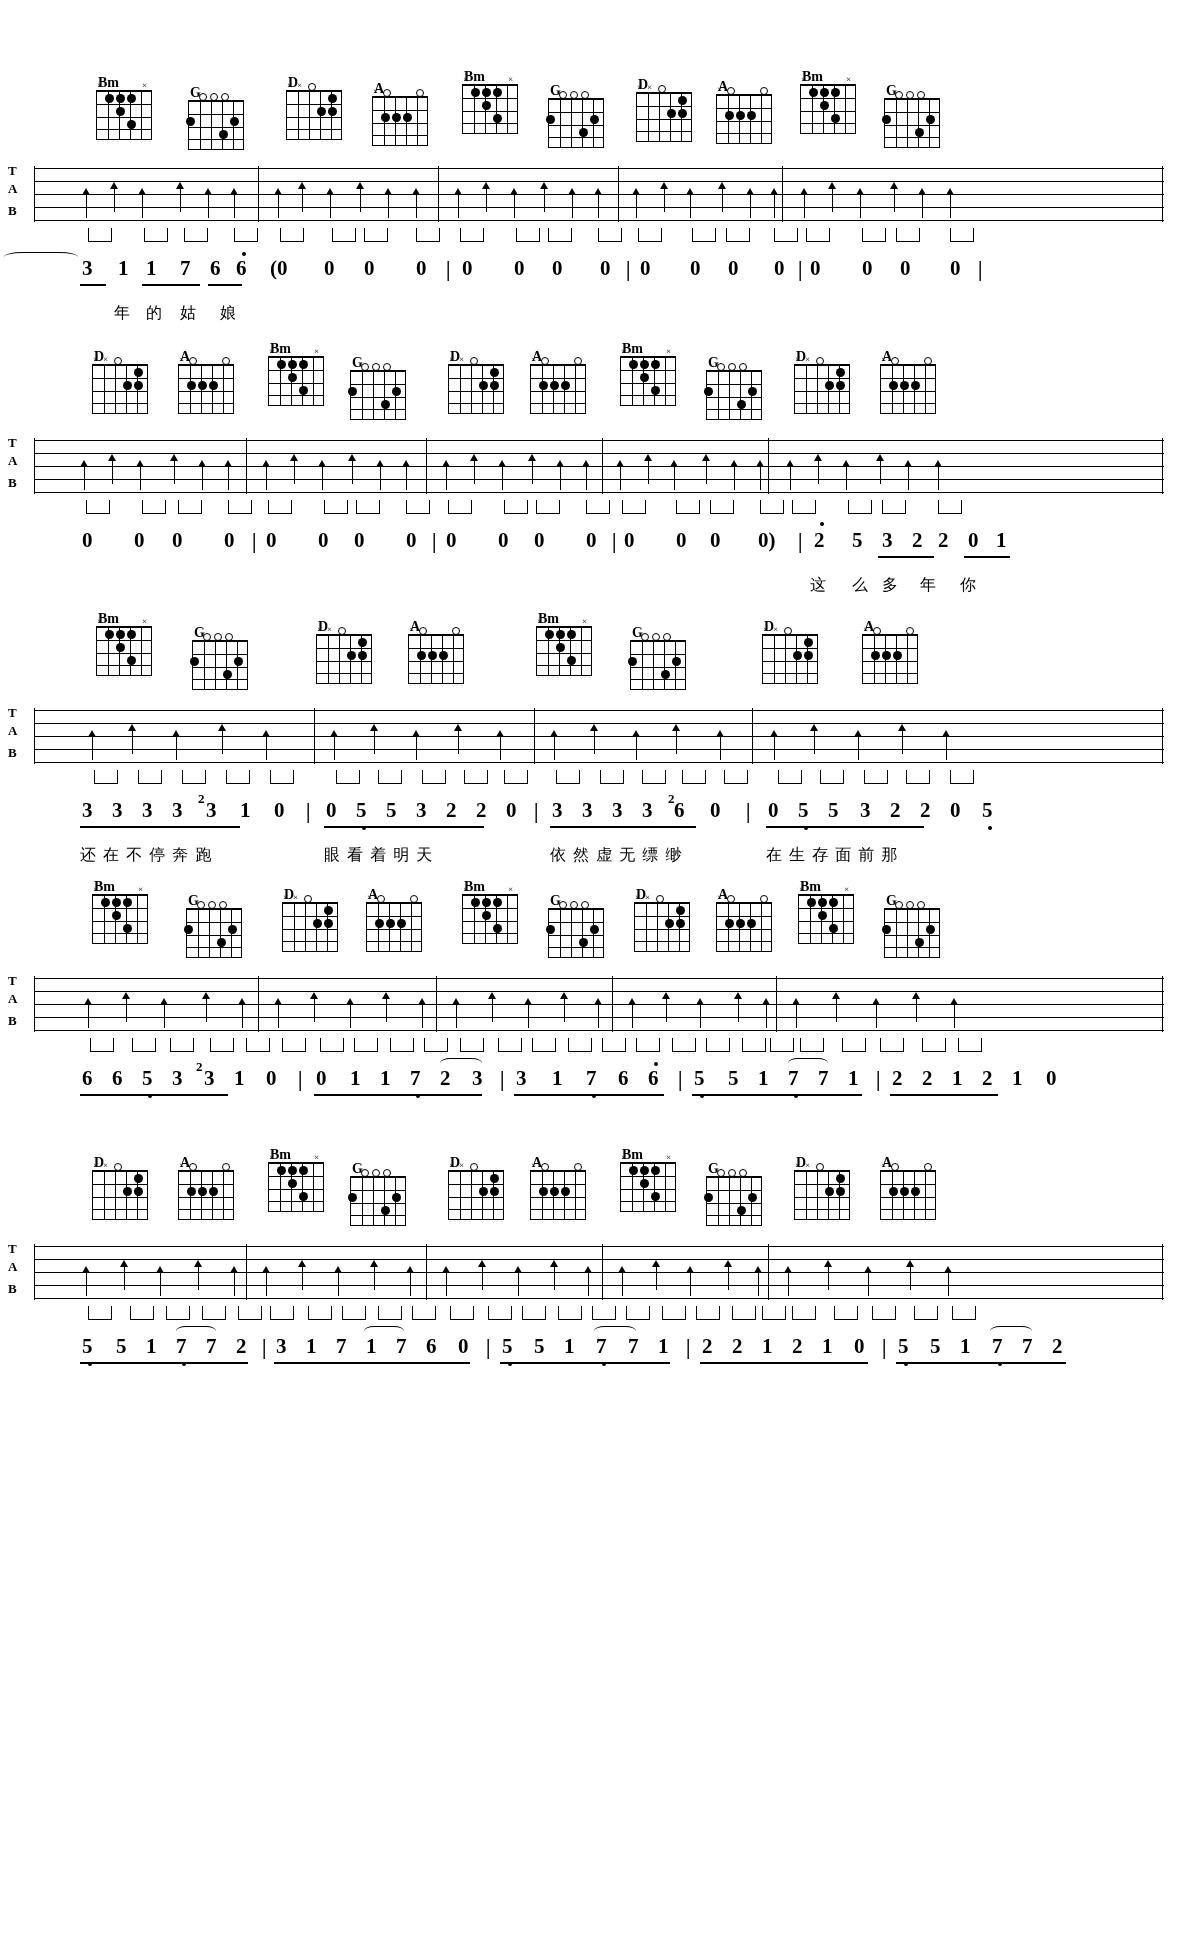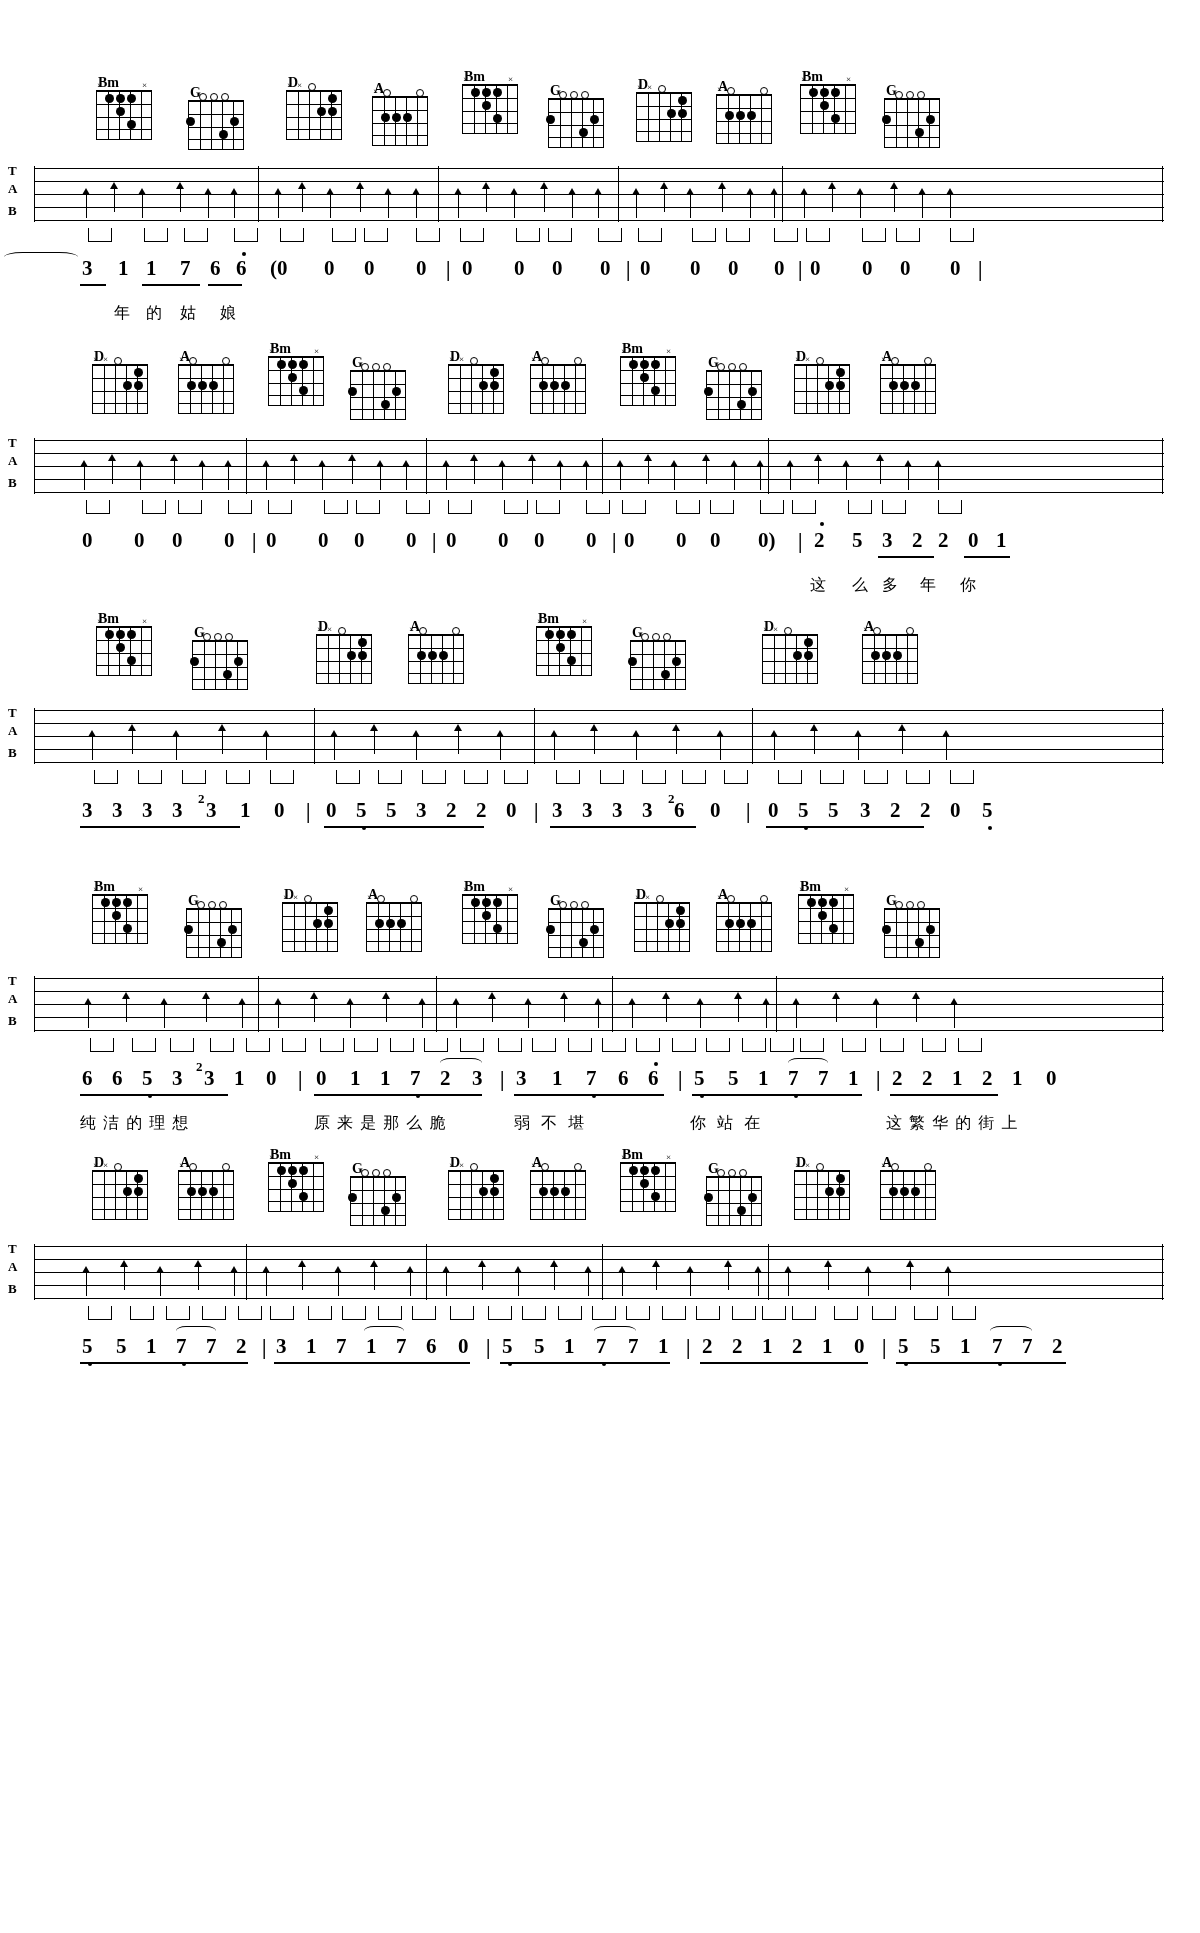--- a/index.html
+++ b/index.html
@@ -998,20 +998,26 @@
       <div class="num" style="left:886px;top:0;">2</div>
       <div class="num" style="left:916px;top:0;">0</div>
       <div class="num" style="left:948px;top:0;">5</div>
       <div class="dotbelow" style="left:954px;top:26px;"></div>
       <div class="underline" style="left:46px;top:26px;width:160px;"></div>
       <div class="underline" style="left:290px;top:26px;width:160px;"></div>
       <div class="underline" style="left:516px;top:26px;width:146px;"></div>
       <div class="underline" style="left:732px;top:26px;width:158px;"></div>
     </div>
 
+    <div class="lyrline">
+      <div class="lyr" style="left:46px;top:0;letter-spacing:1px;">还 在 不 停 奔 跑</div>
+      <div class="lyr" style="left:290px;top:0;letter-spacing:1px;">眼 看 着 明 天</div>
+      <div class="lyr" style="left:516px;top:0;letter-spacing:1px;">依 然 虚 无 缥 缈</div>
+      <div class="lyr" style="left:732px;top:0;letter-spacing:1px;">在 生 存 面 前 那</div>
+    </div>
   </div>
 
   <div class="system" style="position:absolute;left:0;top:880px;">
     <div class="chordrow">
       <div class="chord" style="left:92px;top:0px;">
         <div class="cname">Bm</div>
         <div class="grid">
           <div class="marks">
               <span style="left:0px;">×</span>
               <span style="left:45px;">×</span>
@@ -1325,27 +1331,20 @@
       <div class="num" style="left:948px;top:0;">2</div>
       <div class="num" style="left:978px;top:0;">1</div>
       <div class="num" style="left:1012px;top:0;">0</div>
       <div class="underline" style="left:46px;top:26px;width:148px;"></div>
       <div class="underline" style="left:280px;top:26px;width:168px;"></div>
       <div class="underline" style="left:480px;top:26px;width:150px;"></div>
       <div class="underline" style="left:658px;top:26px;width:170px;"></div>
       <div class="underline" style="left:856px;top:26px;width:108px;"></div>
     </div>
 
-    <div class="lyrline">
-      <div class="lyr" style="left:46px;top:0;letter-spacing:1px;">纯 洁 的 理 想</div>
-      <div class="lyr" style="left:280px;top:0;letter-spacing:1px;">原 来 是 那 么 脆</div>
-      <div class="lyr" style="left:480px;top:0;letter-spacing:3px;">弱 不 堪</div>
-      <div class="lyr" style="left:656px;top:0;letter-spacing:3px;">你 站 在</div>
-      <div class="lyr" style="left:852px;top:0;letter-spacing:1px;">这 繁 华 的 街 上</div>
-    </div>
   </div>
 
   <div class="system" style="position:absolute;left:0;top:1148px;">
     <div class="chordrow">
       <div class="chord" style="left:92px;top:8px;">
         <div class="cname">D</div>
         <div class="grid">
           <div class="marks">
               <span style="left:0px;">×</span>
               <span style="left:10px;">×</span>

